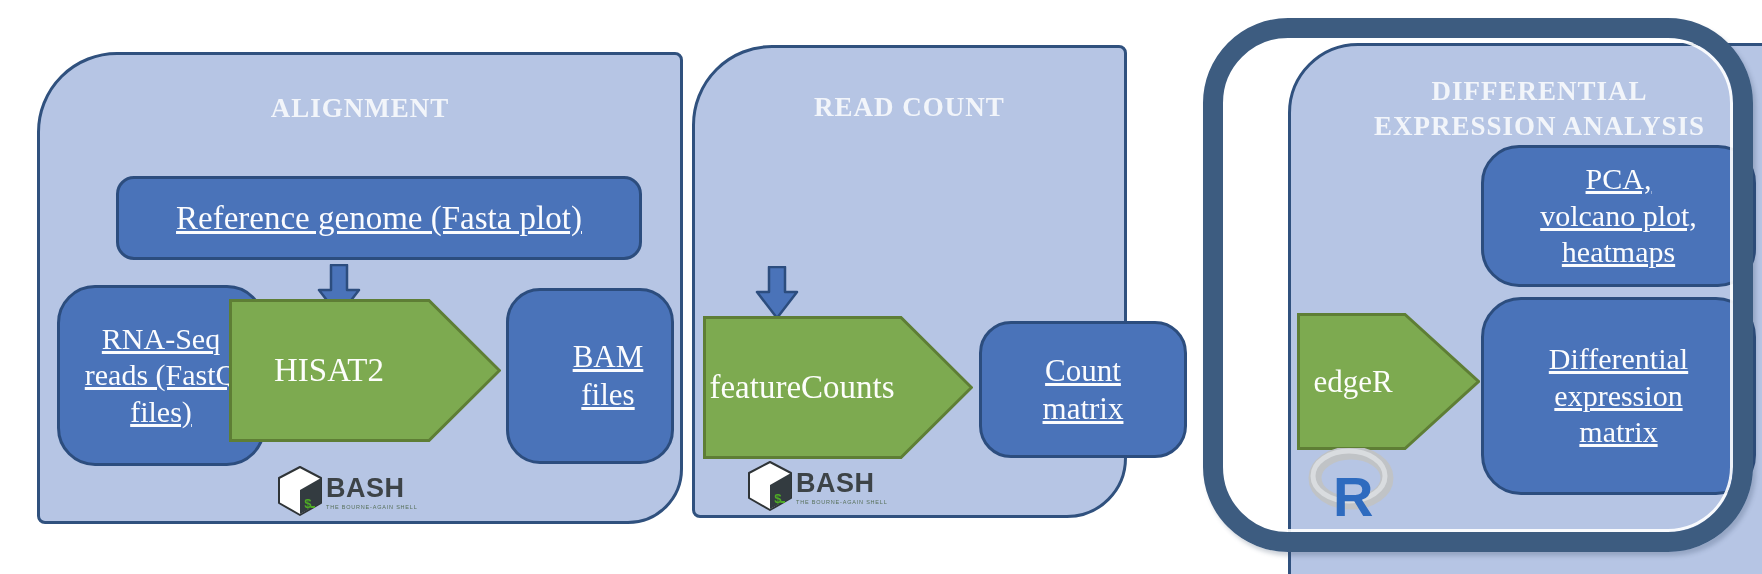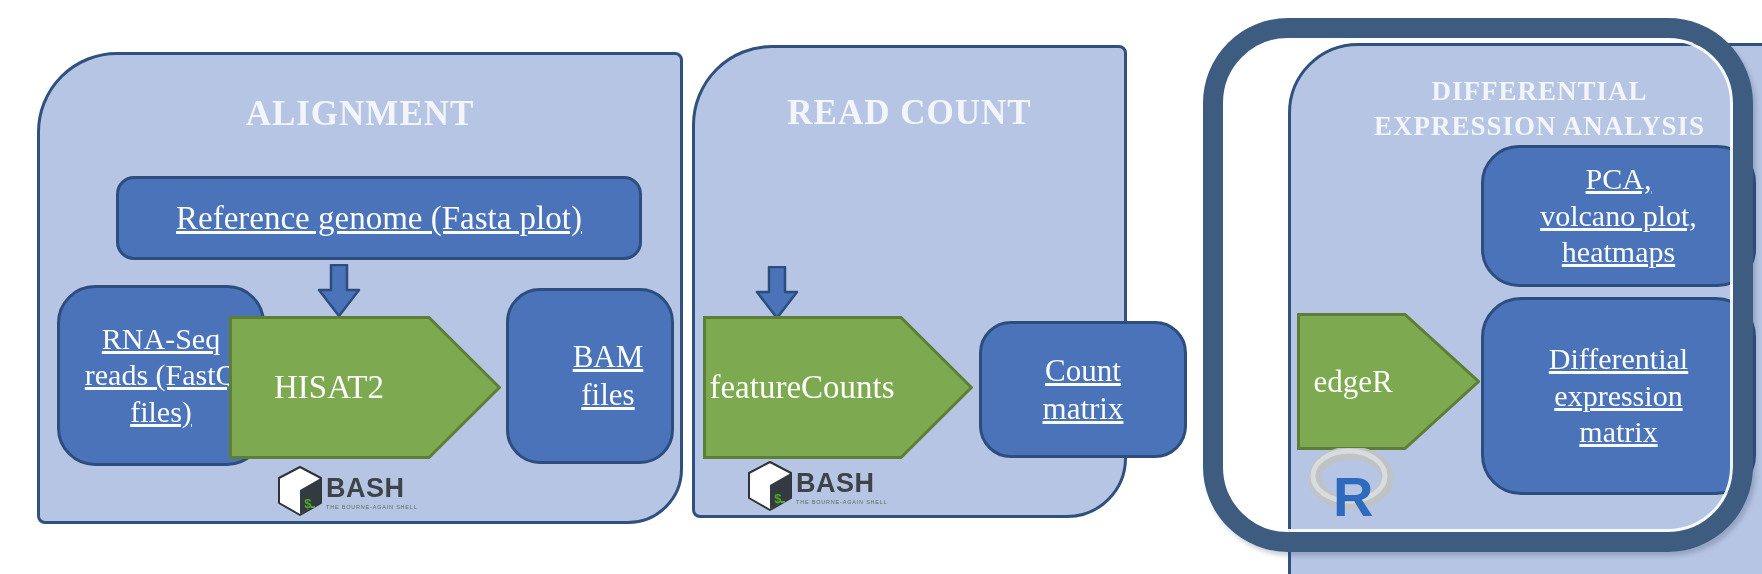--- a/index.html
+++ b/index.html
@@ -12,21 +12,21 @@
   #panel-alignment{left:37px;top:52px;width:646px;height:472px;border-radius:80px 8px 55px 8px;}
   #panel-readcount{left:692px;top:45px;width:435px;height:473px;border-radius:80px 8px 60px 8px;}
   #panel-dea{left:1288px;top:43px;width:503px;height:545px;border-radius:70px 0 55px 0;z-index:1;}
   #dea-highlight{position:absolute;left:1203px;top:18px;width:550px;height:534px;
          border:20px solid var(--highlight,#3d5c80);border-radius:85px;box-sizing:border-box;
          background:transparent;z-index:5;pointer-events:none;
          box-shadow: inset 0 0 0 3px rgba(255,255,255,0.9), 3px 4px 4px rgba(50,70,100,0.25);}
 
   .panel-title{position:absolute;left:0;right:0;margin:0;text-align:center;
          color:var(--title-text,#f2f5fa);font-weight:bold;letter-spacing:1px;
-         font-size:35px;line-height:1.3;white-space:pre-line;}
+         font-size:27px;line-height:1.3;white-space:pre-line;}
   #panel-alignment .panel-title{top:36px;}
   #panel-readcount .panel-title{top:42px;}
   #panel-dea .panel-title{top:28px;font-size:27px;}
 
   
   .box{position:absolute;background:var(--box-fill,#4a73b9);
        border:3px solid var(--box-border,#2c4d7e);box-sizing:border-box;
        color:var(--box-text,#fbfcfe);display:flex;align-items:center;justify-content:center;
        text-align:center;white-space:pre-line;line-height:1.22;text-decoration:underline;}
   #a-ref{left:76px;top:121px;width:526px;height:84px;border-radius:18px;font-size:33px;}
@@ -40,21 +40,21 @@
   
   .down-arrow{position:absolute;}
   #a-down{left:277px;top:209px;}
   #r-down{left:60px;top:218px;}
 
   
   .tool-arrow{position:absolute;}
   .tool-arrow svg{position:absolute;left:0;top:0;}
   .tool-label{position:absolute;top:0;bottom:0;left:0;display:flex;align-items:center;
       justify-content:center;color:#fdfefb;text-align:center;}
-  #a-tool{left:189px;top:261px;width:272px;height:143px;}
+  #a-tool{left:189px;top:244px;width:272px;height:143px;}
   #a-tool .tool-label{width:200px;font-size:33px;}
   #r-tool{left:8px;top:268px;width:270px;height:143px;}
   #r-tool .tool-label{width:198px;font-size:33px;}
   #d-tool{left:6px;top:267px;width:183px;height:137px;}
   #d-tool .tool-label{width:112px;font-size:31px;}
 
   
   .bash-logo{position:absolute;display:flex;align-items:flex-start;}
   #a-bash{left:237px;top:411px;}
   #r-bash{left:52px;top:413px;}

